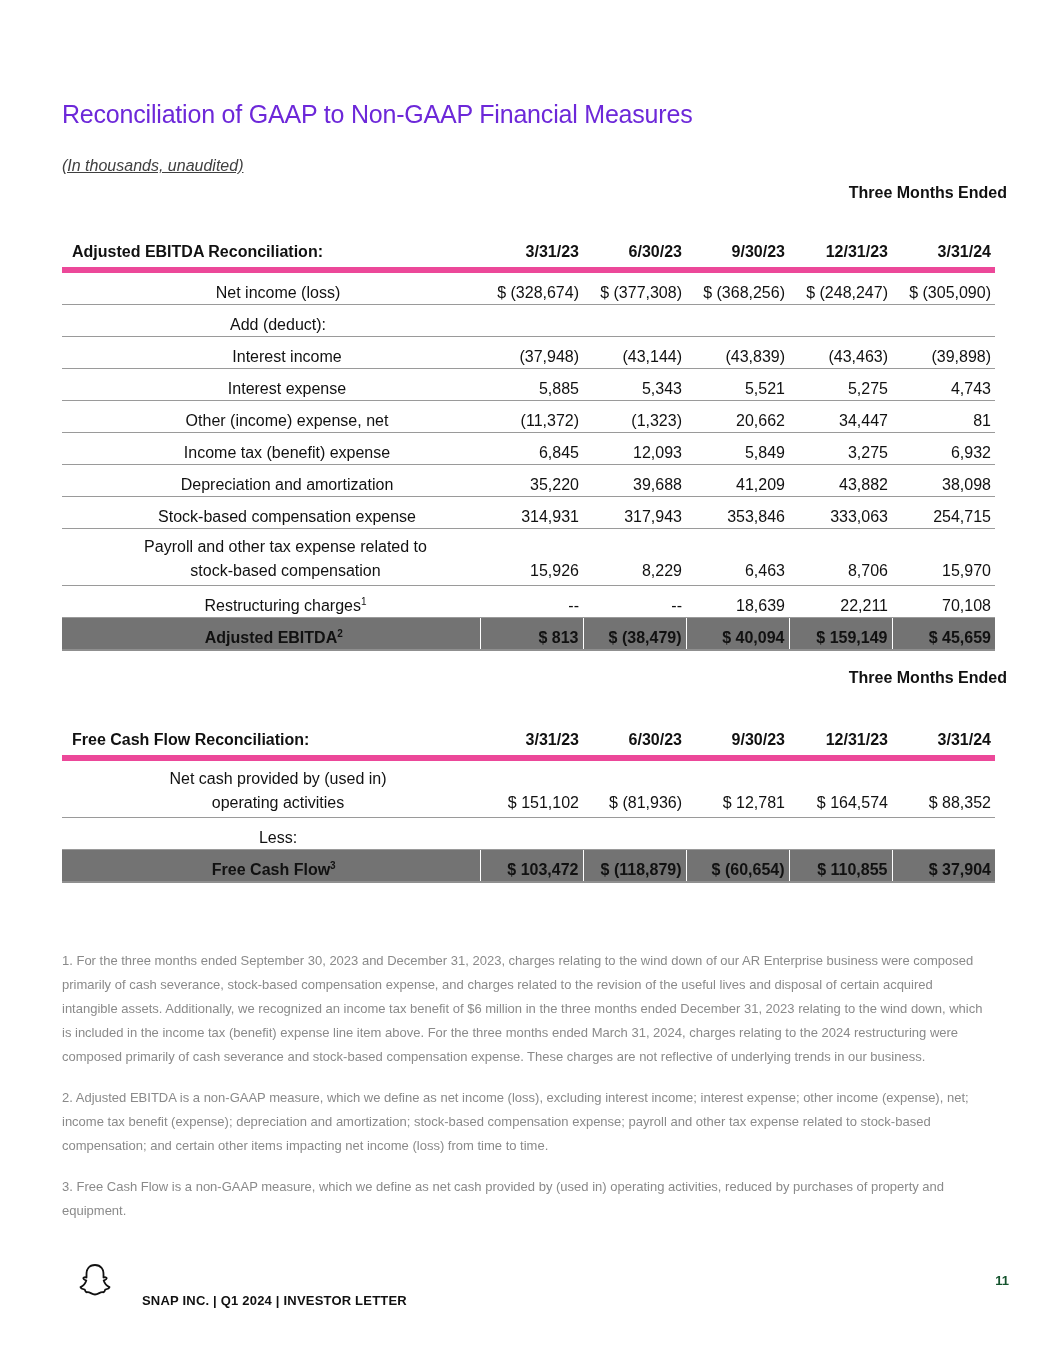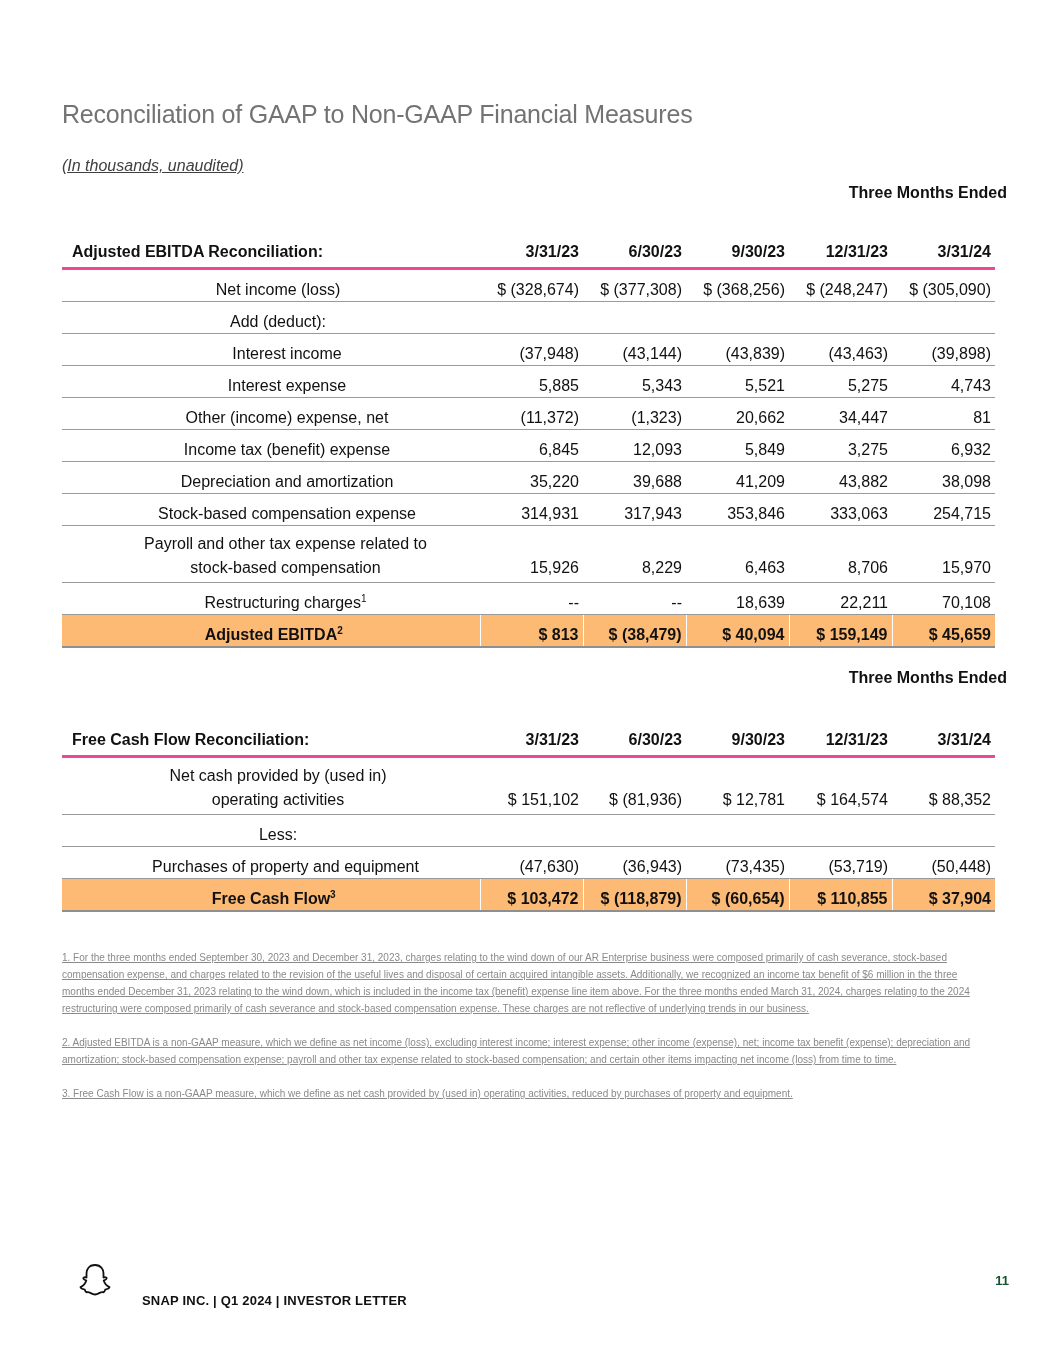--- a/index.html
+++ b/index.html
@@ -2,55 +2,55 @@
 <html><head>
 <meta charset="utf-8">
 <style>
   html, body { margin: 0; padding: 0; background: #ffffff; }
   body {
     width: 1055px; height: 1365px; position: relative; overflow: hidden;
     font-family: "Liberation Sans", "DejaVu Sans", sans-serif; color: #111111;
   }
   .page-title {
     position: absolute; left: 62px; top: 100px;
-    font-size: 25px; font-weight: normal; letter-spacing: -0.2px; color: #737373;
+    font-size: 25px; font-weight: normal; letter-spacing: -0.2px; color: #6d28d9;
   }
   .subtitle {
     position: absolute; left: 62px; top: 157px;
     font-size: 16px; font-style: italic; color: #404040; text-decoration: underline;
   }
   .period-heading {
     position: absolute; right: 48px;
     font-size: 16px; font-weight: bold; color: #111;
   }
   table.recon {
     position: absolute; left: 62px; width: 933px;
     border-collapse: collapse; font-size: 16px;
   }
   table.recon th, table.recon td {
     padding: 0 4px; vertical-align: bottom; white-space: nowrap;
   }
   table.recon th { font-weight: bold; height: 36px; padding-bottom: 6px; }
   table.recon th.label { text-align: left; padding-left: 10px; }
   table.recon th.num, table.recon td.num { text-align: right; }
-  table.recon thead tr { border-bottom: 3px solid #ec4899; }
+  table.recon thead tr { border-bottom: 6px solid #ec4899; }
   table.recon td { height: 29px; padding-bottom: 2px; border-bottom: 1.5px solid #9a9a9a; }
   table.recon td.label { text-align: center; }
   td.indent0 { padding-left: 18px !important; }
   td.indent1 { padding-left: 36px !important; }
   td.indent2 { padding-left: 33px !important; }
   .col-num { width: 95px; }
   tr.tall td { height: 54px; line-height: 24px; }
-  tr.total td { background: #fdba74; font-weight: bold; border-bottom: 2px solid #8f8f8f; }
+  tr.total td { background: #737373; font-weight: bold; border-bottom: 2px solid #8f8f8f; }
   tr.total td.label { padding-left: 10px !important; }
   tr.total td + td { border-left: 1px solid #ffffff; }
   sup { font-size: 10px; vertical-align: 6px; line-height: 0; }
   .footnotes {
     position: absolute; left: 62px; top: 949px; width: 930px;
-    font-size: 10px; line-height: 17px; color: #8a8a8a; text-decoration: underline;
+    font-size: 13px; line-height: 24px; color: #8a8a8a;
   }
   .footnotes p { margin: 0 0 17px 0; }
   .footer {
     position: absolute; left: 62px; right: 46px; top: 1262px; height: 36px;
   }
   .footer .ghost { position: absolute; left: 16px; top: 0; width: 34px; height: 36px; }
   .footer .brand {
     position: absolute; left: 80px; top: 11px;
     font-size: 13px; font-weight: bold; color: #111; letter-spacing: 0.2px; margin-top: 20px;
   }
@@ -198,28 +198,20 @@
       <td class="num">$ 88,352</td>
     </tr>
     <tr>
       <td class="label indent0">Less:</td>
       <td class="num"></td>
       <td class="num"></td>
       <td class="num"></td>
       <td class="num"></td>
       <td class="num"></td>
     </tr>
-    <tr>
-      <td class="label indent2">Purchases of property and equipment</td>
-      <td class="num">(47,630)</td>
-      <td class="num">(36,943)</td>
-      <td class="num">(73,435)</td>
-      <td class="num">(53,719)</td>
-      <td class="num">(50,448)</td>
-    </tr>
     <tr class="total">
       <td class="label"><span>Free Cash Flow</span><sup>3</sup></td>
       <td class="num">$ 103,472</td>
       <td class="num">$ (118,879)</td>
       <td class="num">$ (60,654)</td>
       <td class="num">$ 110,855</td>
       <td class="num">$ 37,904</td>
     </tr>
   </tbody>
 </table>

